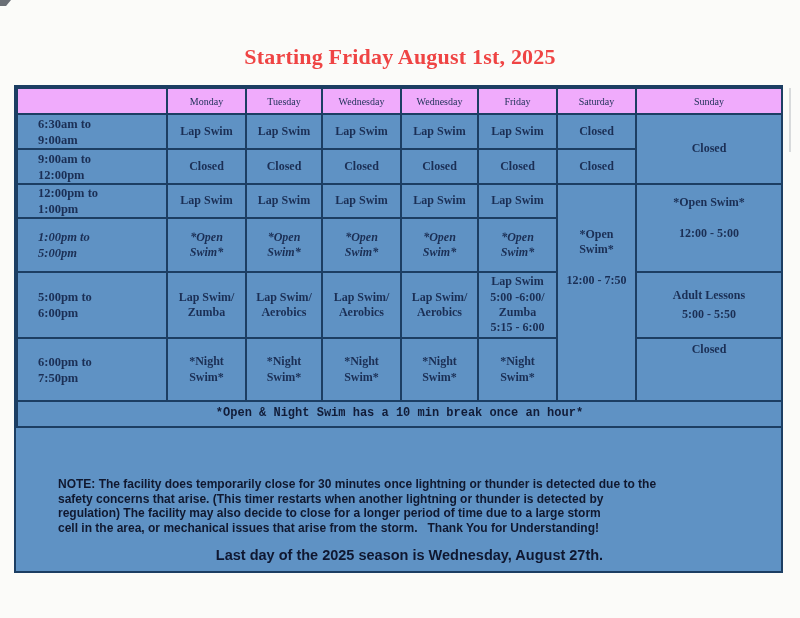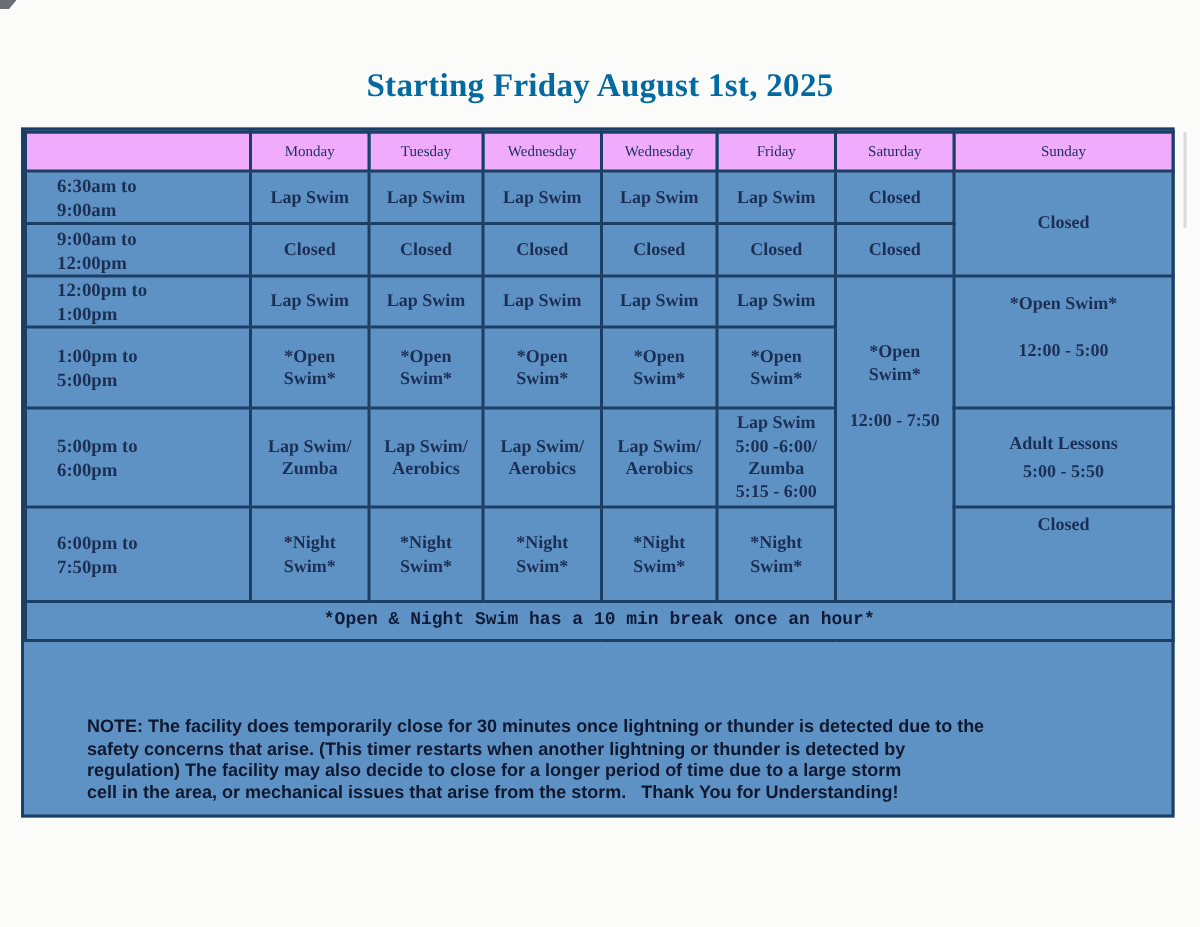--- a/index.html
+++ b/index.html
@@ -1,32 +1,32 @@
 <!DOCTYPE html>
 <html><head>
 <meta charset="utf-8">
 <style>
   html,body{margin:0;padding:0;}
   .page{position:relative;width:800px;height:618px;background:#fbfbf9;overflow:hidden;
         font-family:"Liberation Serif",serif;}
   .title{position:absolute;top:44px;left:0;width:100%;text-align:center;
-         font-size:22px;font-weight:700;color:#0369a1;letter-spacing:.2px;}
+         font-size:22px;font-weight:700;color:#ef4444;letter-spacing:.2px;}
   .box{position:absolute;left:14px;top:85px;width:769px;border:2px solid #1c3e63;
        background:#5f92c4;box-sizing:border-box;}
   .banner{height:32px;line-height:32px;text-align:center;
           background:linear-gradient(180deg,#0e2844 0%,#143a62 45%,#1d4e7e 100%);
           border-bottom:2px solid #16355a;
           font-size:19px;font-weight:700;color:#f2f5fa;letter-spacing:.5px;}
   table.sched{border-collapse:collapse;width:765px;table-layout:fixed;}
   .sched th,.sched td{border:2px solid #1c3e63;padding:0;vertical-align:middle;
           text-align:center;white-space:pre-line;color:#1b2f55;overflow:hidden;}
   .sched th{background:#f0abfc;font-size:10px;font-weight:400;}
   .sched td{background:#5f92c4;font-size:12px;font-weight:700;line-height:1.28;}
   tr.hdr{height:26px;} tr.r1{height:35px;} tr.r2{height:35px;} tr.r3{height:29px;}
-  tr.r4{height:54px;} tr.r5{height:66px;} tr.r6{height:63px;} tr.fn{height:26px;}
+  tr.r4{height:54px;font-style:italic;} tr.r5{height:66px;} tr.r6{height:63px;} tr.fn{height:26px;}
   td.time{text-align:left;padding-left:20px;font-size:12.5px;}
   td.sat-span{padding-bottom:70px;}
   td.sun-open{padding-bottom:20px;}
   td.sun-lessons{line-height:1.55;}
   td.sun-eve{padding-bottom:40px;}
   td.footnote{font-family:Liberation Mono, monospace;font-size:12px;
               font-weight:700;color:#111c38;}
   .notes{padding:8px 20px 8px 42px;font-family:"Liberation Sans",sans-serif;
          font-weight:700;color:#10182f;margin-top:41px;}
   .note-par{font-size:12px;line-height:14.6px;white-space:pre-line;text-align:left;}
@@ -164,15 +164,16 @@
         <td colspan="8" class="footnote">*Open &amp; Night Swim has a 10 min break once an hour*</td>
       </tr>
     </tbody>
       </table>
 
     <div class="notes">
       <div class="note-par">NOTE: The facility does temporarily close for 30 minutes once lightning or thunder is detected due to the
 safety concerns that arise. (This timer restarts when another lightning or thunder is detected by
 regulation) The facility may also decide to close for a longer period of time due to a large storm
 cell in the area, or mechanical issues that arise from the storm.&nbsp;&nbsp; Thank You for Understanding!</div>
+      <div class="lastday">Last day of the 2025 season is Wednesday, August 27th.</div>
     </div>
   </div>
 </div>
 
 </body></html>

